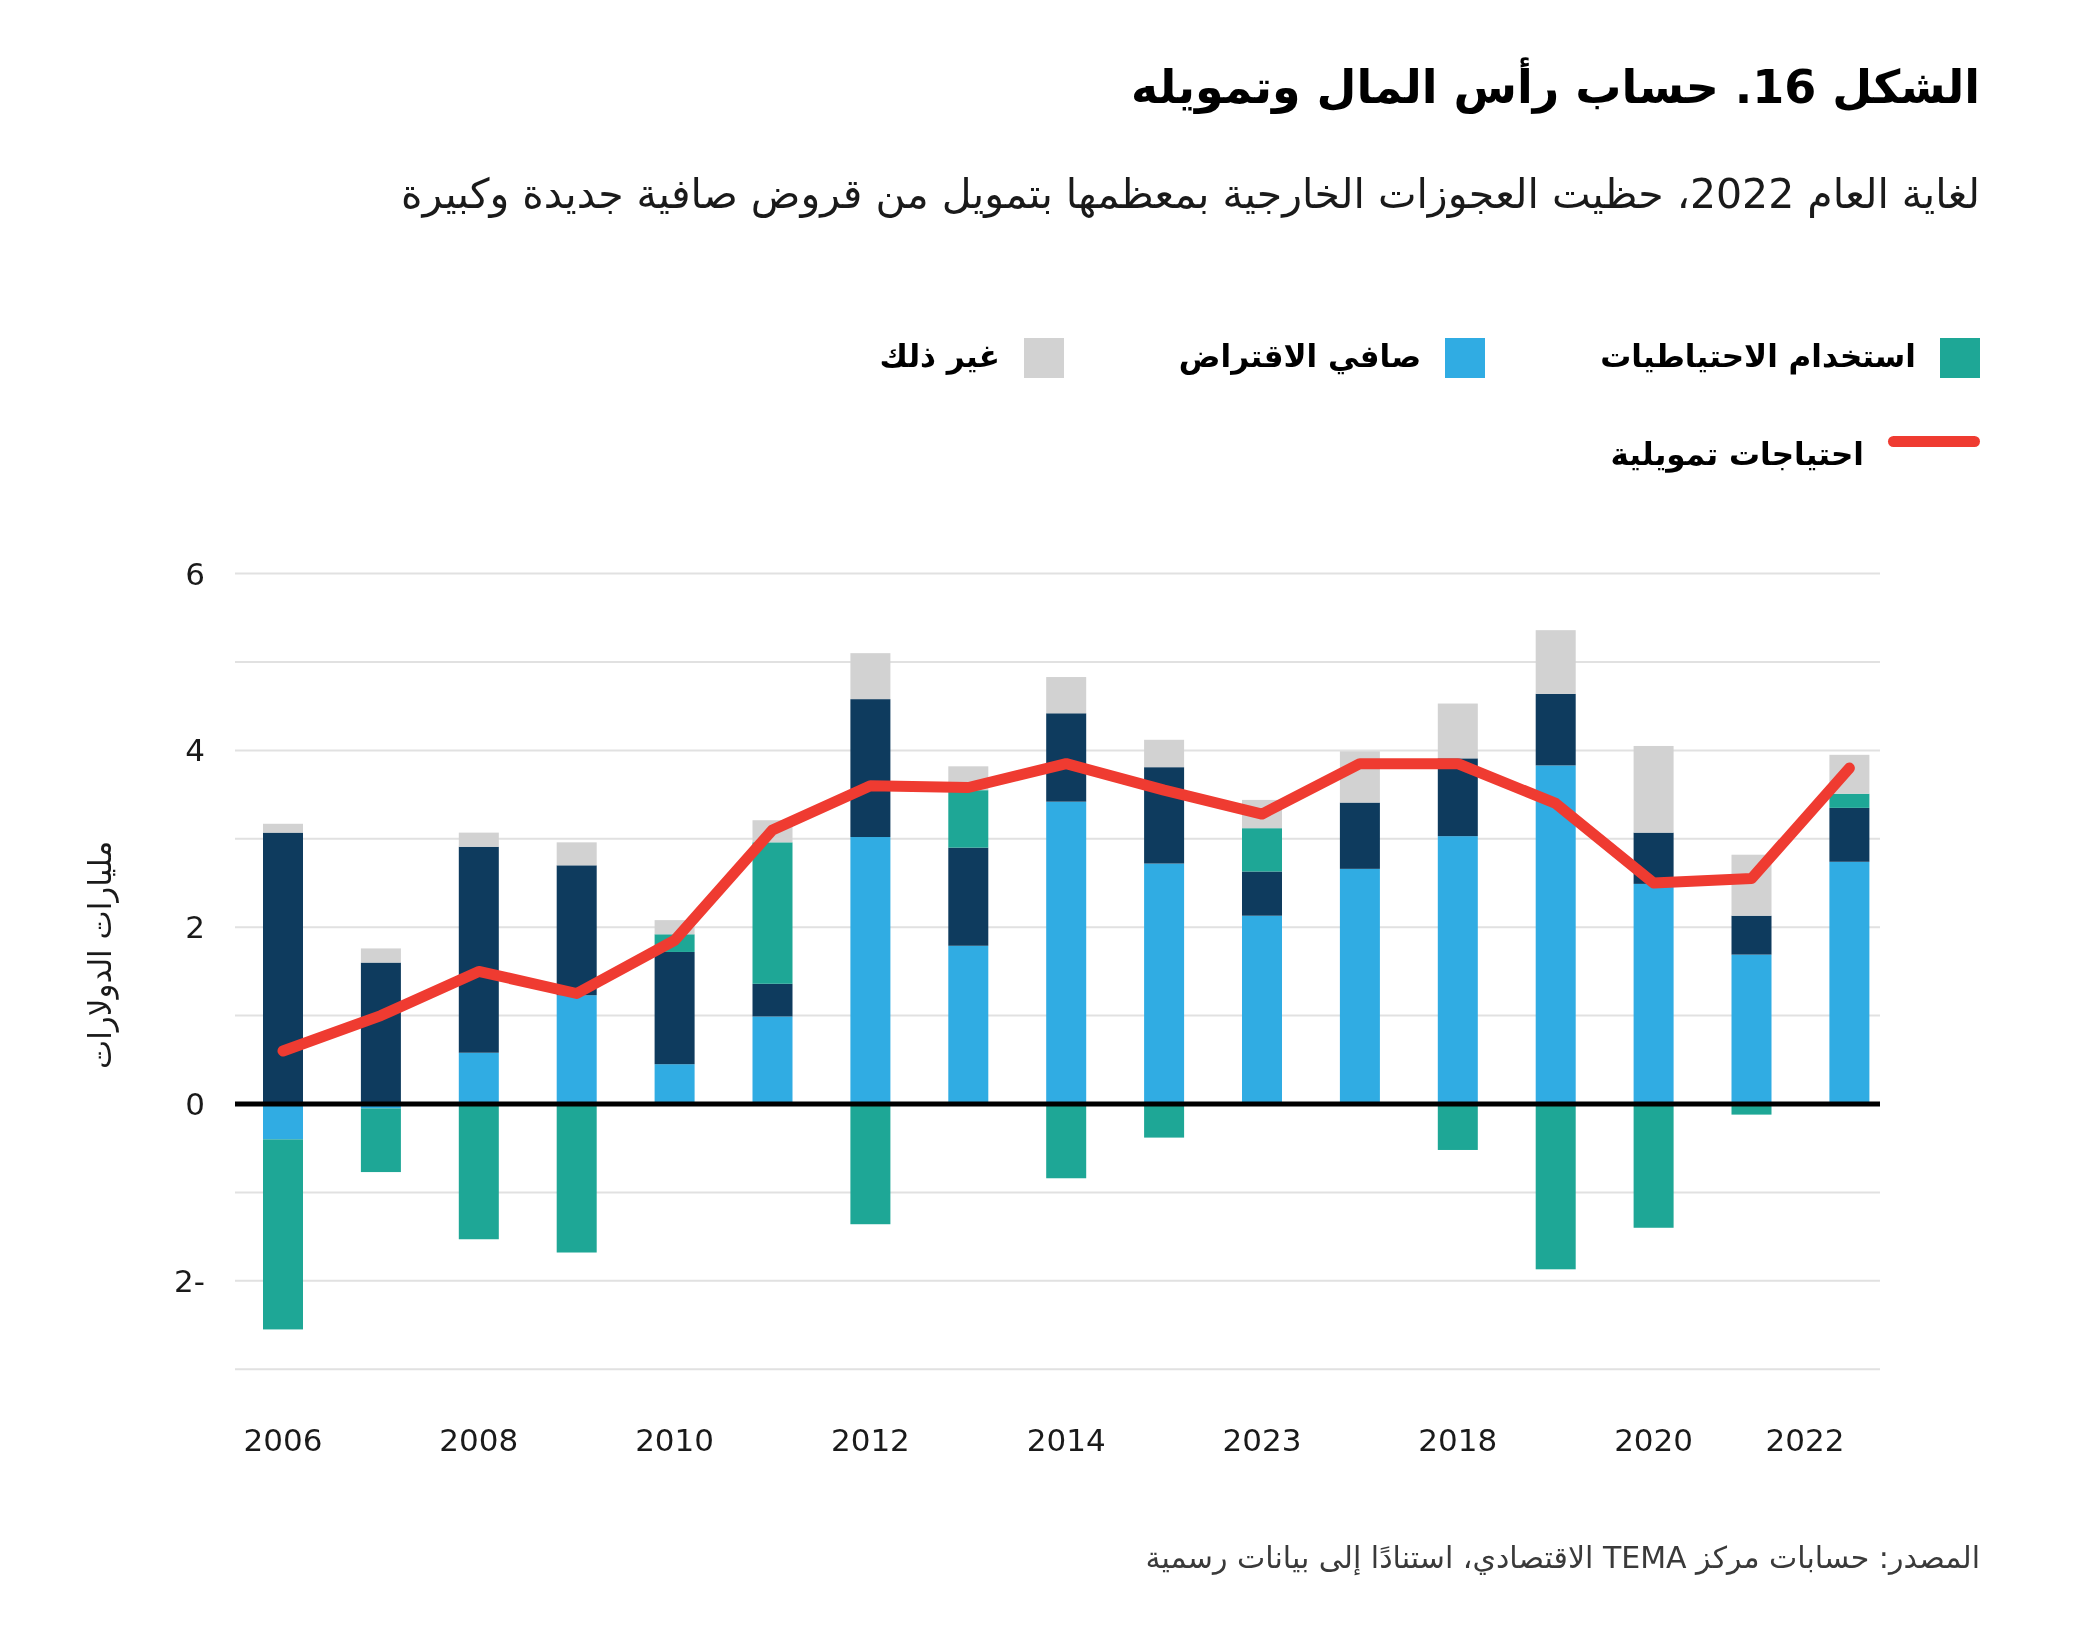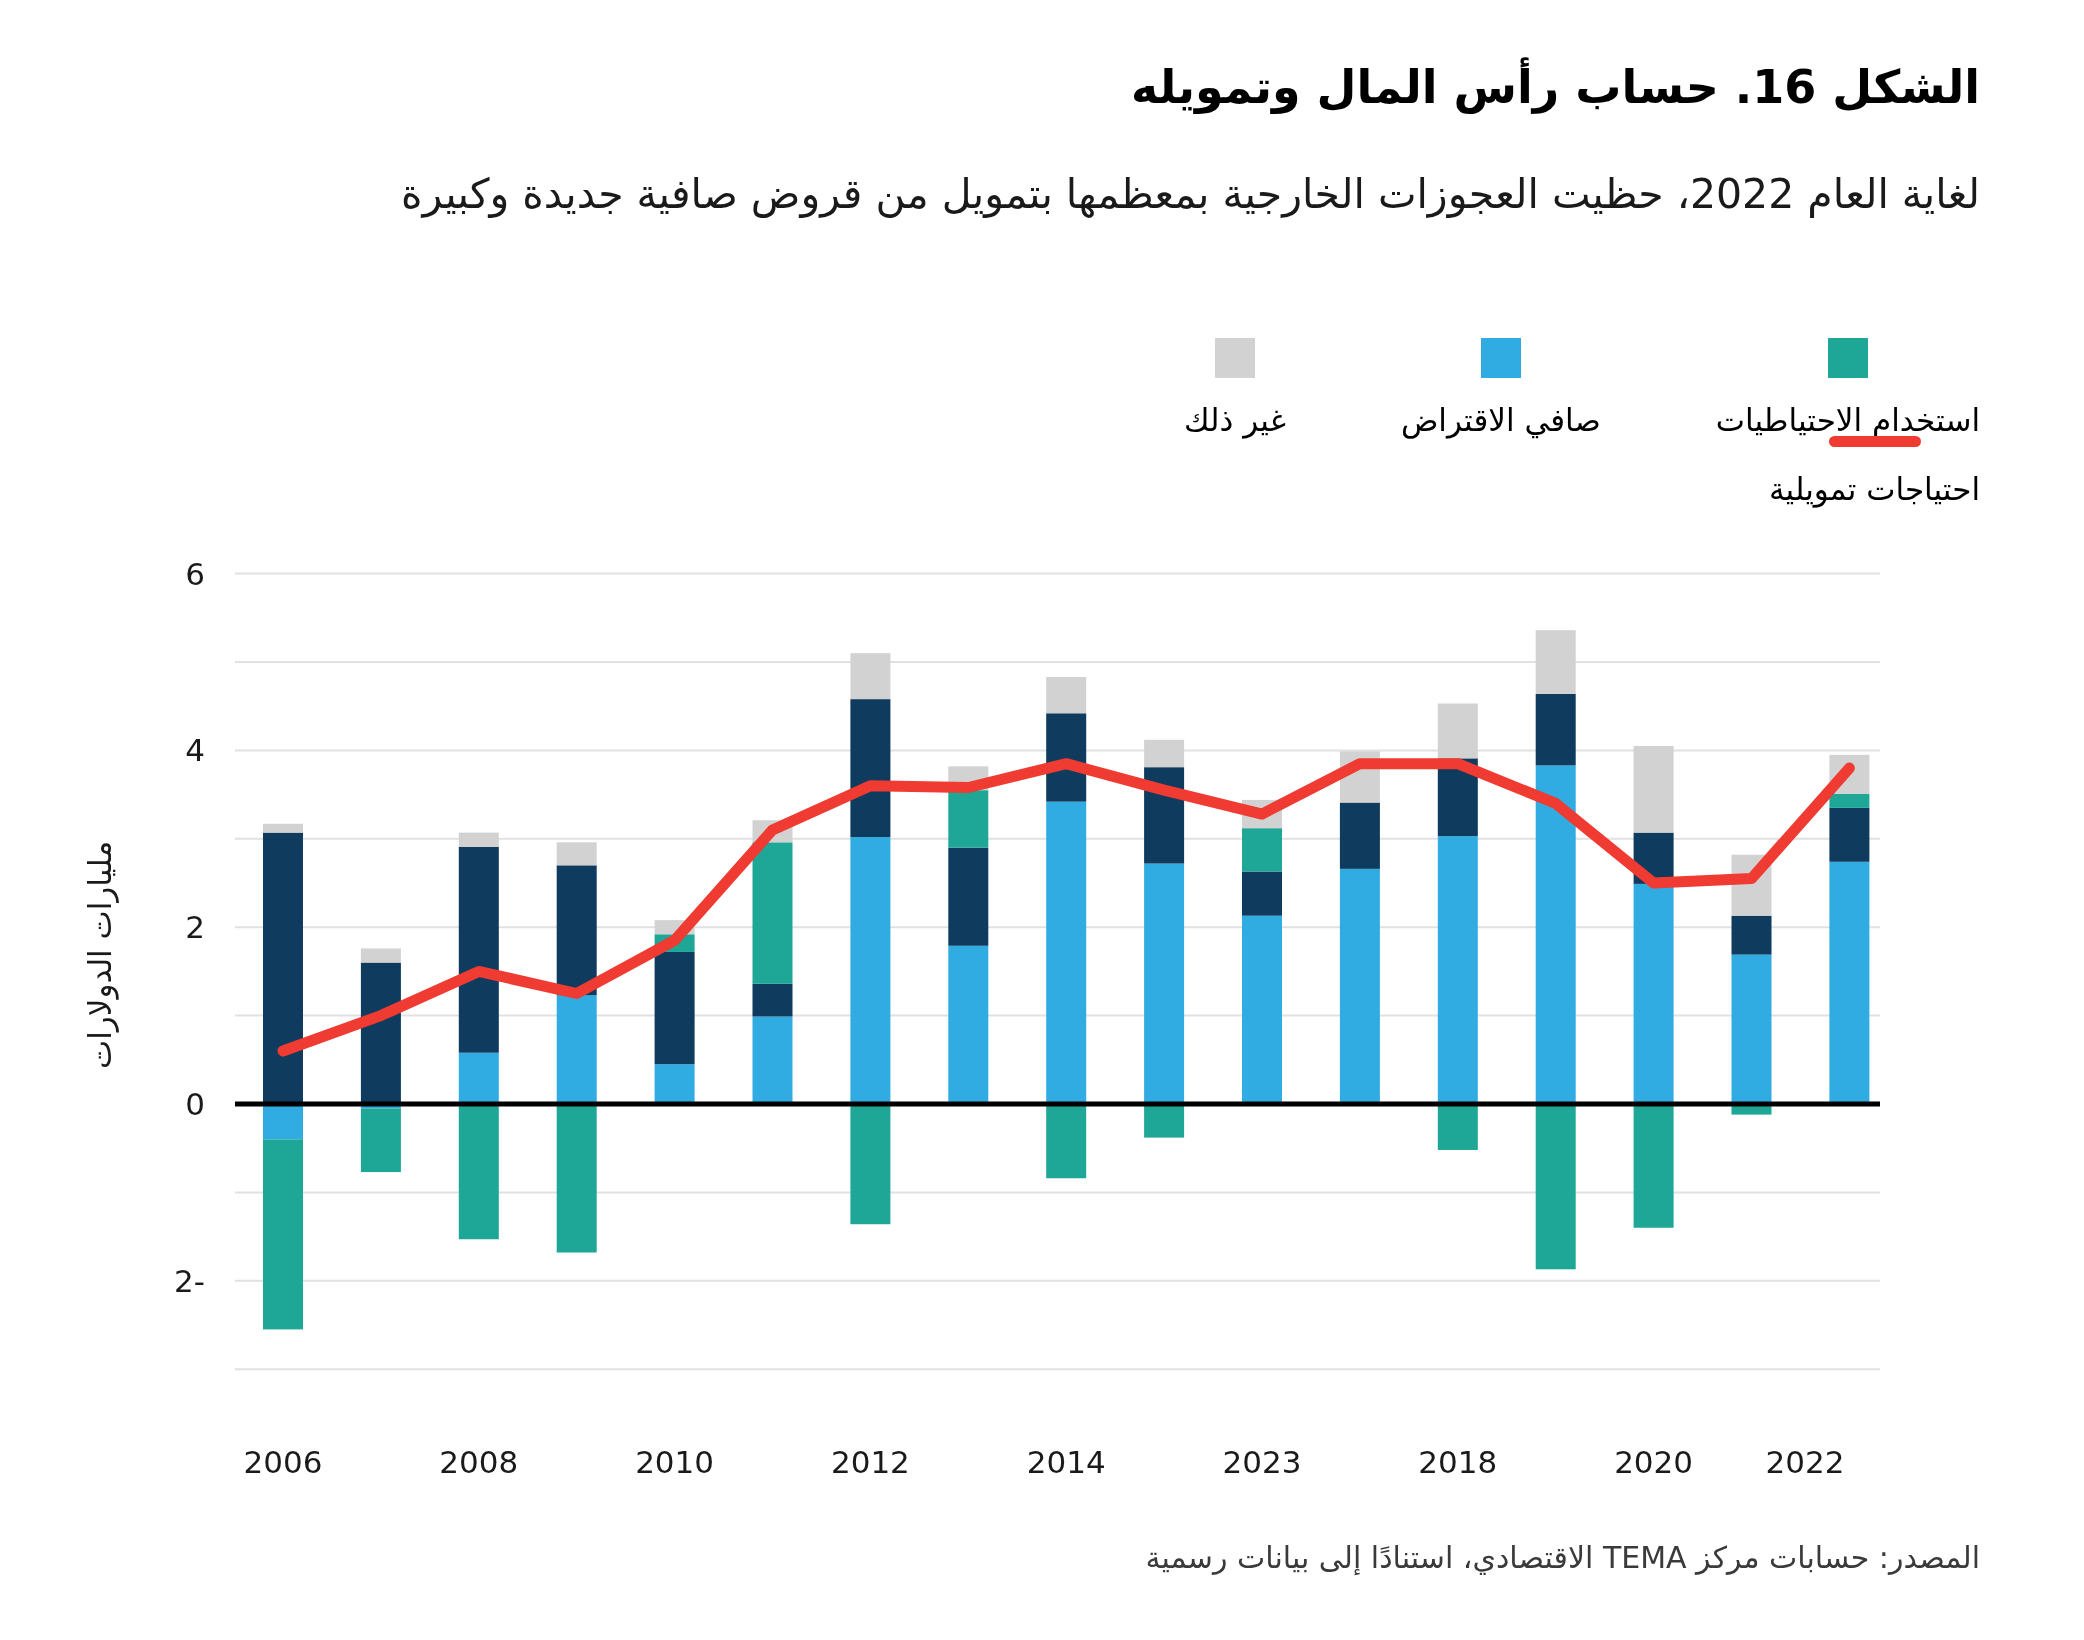--- a/index.html
+++ b/index.html
@@ -3,26 +3,26 @@
 <meta charset="utf-8">
 <style>
   html,body{margin:0;padding:0;background:#ffffff;}
   body{font-family:"DejaVu Sans",sans-serif;color:#111;}
   .figure{position:relative;width:2084px;height:1640px;background:#fff;overflow:hidden;}
   .fig-title{position:absolute;top:60px;right:104px;margin:0;font-size:46px;font-weight:bold;color:#000;white-space:nowrap;}
   .fig-subtitle{position:absolute;top:170px;right:104px;margin:0;font-size:41px;font-weight:normal;color:#1a1a1a;white-space:nowrap;}
   .legend-row{position:absolute;right:104px;display:flex;flex-direction:row;align-items:center;gap:115px;}
   .legend-row.row1{top:338px;}
   .legend-row.row2{top:436px;}
-  .legend-item{display:flex;align-items:center;gap:24px;font-size:31px;font-weight:normal;color:#000;white-space:nowrap;flex-direction:column;}
+  .legend-item{display:flex;gap:24px;font-size:31px;font-weight:bold;color:#000;white-space:nowrap;}
   .swatch{width:40px;height:40px;display:inline-block;flex:0 0 auto;}
   .line-swatch{width:92px;height:11px;border-radius:6px;display:inline-block;flex:0 0 auto;}
   #chart-svg{position:absolute;left:0;top:0;}
   .y-tick{position:absolute;left:100px;width:105px;text-align:right;font-size:31px;color:#1a1a1a;transform:translateY(-50%);}
-  .x-tick{position:absolute;top:1422px;width:160px;text-align:center;font-size:31px;color:#1a1a1a;transform:translateX(-50%);margin-top:22px;}
+  .x-tick{position:absolute;top:1422px;width:160px;text-align:center;font-size:31px;color:#1a1a1a;transform:translateX(-50%);}
   .y-axis-title{position:absolute;left:100px;top:955px;transform:translate(-50%,-50%) rotate(-90deg);font-size:31px;color:#1a1a1a;white-space:nowrap;}
   .source{position:absolute;top:1540px;right:104px;font-size:30px;color:#3a3a3a;white-space:nowrap;}
 </style>
 </head>
 <body>
 
 <div class="figure">
 
   <h1 class="fig-title" dir="rtl">الشكل 16. حساب رأس المال وتمويله</h1>
   <p class="fig-subtitle" dir="rtl">لغاية العام 2022، حظيت العجوزات الخارجية بمعظمها بتمويل من قروض صافية جديدة وكبيرة</p>

